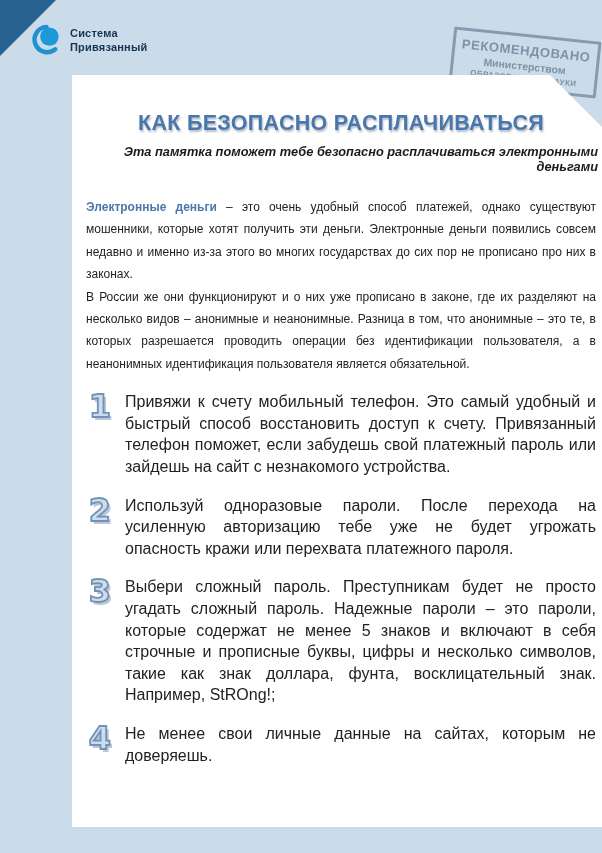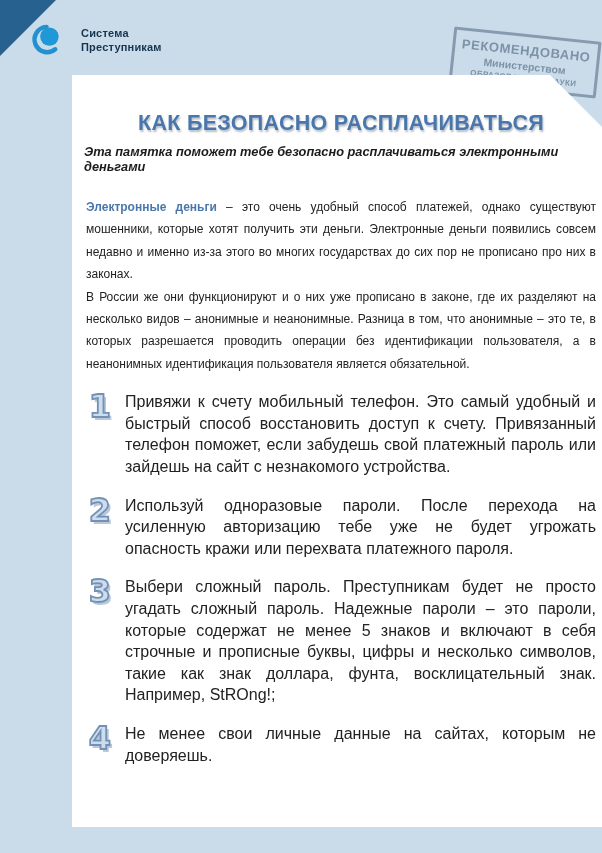--- a/index.html
+++ b/index.html
@@ -11,21 +11,21 @@
     overflow: hidden;
   }
   .corner-triangle {
     position: absolute; top: 0; left: 0;
     width: 0; height: 0;
     border-top: 56px solid #27618f;
     border-right: 56px solid transparent;
   }
   .logo {
     position: absolute; top: 23px; left: 29px;
-    display: flex; align-items: center; gap: 17px;
+    display: flex; align-items: center; gap: 6px;
   }
   .logo svg { width: 35px; height: 35px; display: block; }
   .logo-text {
     color: #16344f; font-weight: bold;
     font-size: 11px; line-height: 13.5px; letter-spacing: 0.2px;
   }
   .stamp {
     position: absolute; top: 34px; left: 451px;
     width: 136px;
     border: 3px solid rgba(122,143,166,0.88);
@@ -51,21 +51,21 @@
     text-align: center;
     font-size: 21.5px; line-height: 25px;
     font-weight: bold;
     color: #4a77ab;
     letter-spacing: 0.3px;
     text-shadow: 1px 2px 2px rgba(45,65,95,0.35);
   }
   .title span { display: block; }
   .subtitle {
     margin: 8px 12px 0;
-    text-align: left;
+    text-align: right;
     font-style: italic;
     font-weight: bold;
     font-size: 12.8px;
     color: #1c1c1c;
   }
   .intro {
     margin: 22px 14px 0;
     font-size: 12px; line-height: 22.4px;
     text-align: justify;
     color: #222222;
@@ -107,21 +107,21 @@
 
 <div class="corner-triangle"></div>
 
 <div class="logo">
   <svg viewBox="0 0 36 36" aria-hidden="true">
     <path d="M18 4 A 13 13 0 1 0 27 27" stroke="#2191cf" stroke-width="4.6" fill="none" stroke-linecap="round"></path>
     <circle cx="21" cy="14" r="9.5" fill="#1f98d7"></circle>
   </svg>
   <div class="logo-text">
     <div>Система</div>
-    <div>Преступникам</div>
+    <div>Привязанный</div>
   </div>
 </div>
 
 <div class="stamp">
   <div class="stamp-line1">РЕКОМЕНДОВАНО</div>
   <div class="stamp-line2">Министерством</div>
   <div class="stamp-line3">ОБРАЗОВАНИЯ И НАУКИ</div>
 </div>
 
 <div class="card">

